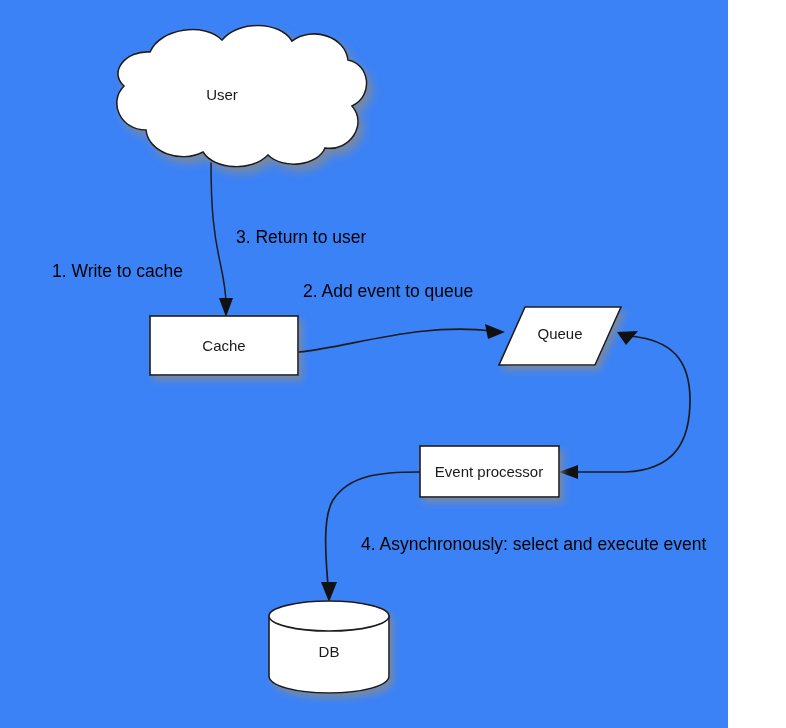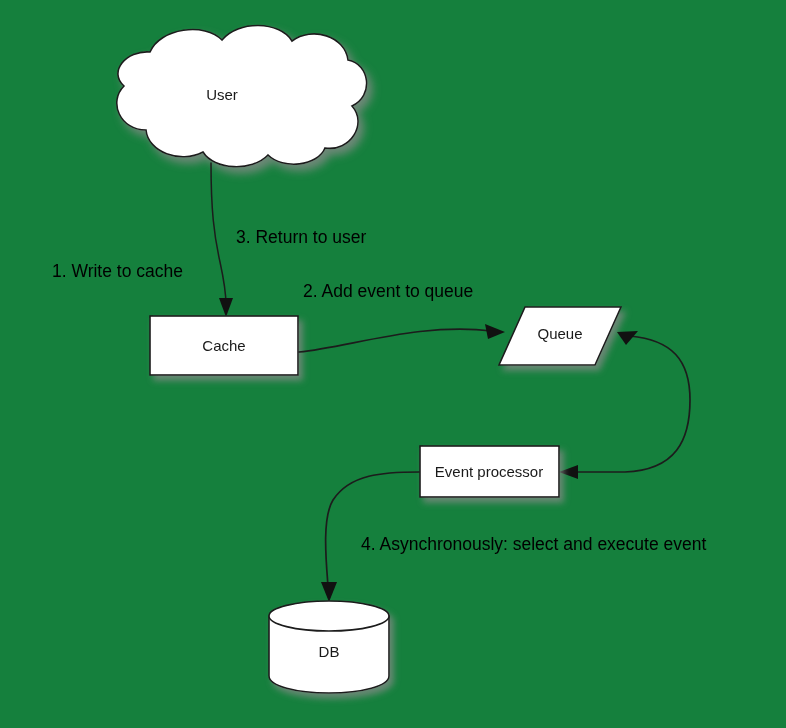--- a/index.html
+++ b/index.html
@@ -7,23 +7,23 @@
     margin: 0;
     padding: 0;
     background: #ffffff;
   }
   body {
     font-family: "Liberation Sans", sans-serif;
     -webkit-font-smoothing: antialiased;
   }
   #diagram-root {
     position: relative;
-    width: 786px;
+    width: 728px;
     height: 728px;
-    background: #15803d;
+    background: #3b82f6;
     overflow: hidden;
   }
   #diagram-svg {
     position: absolute;
     left: 0;
     top: 0;
     width: 786px;
     height: 728px;
     display: block;
   }

